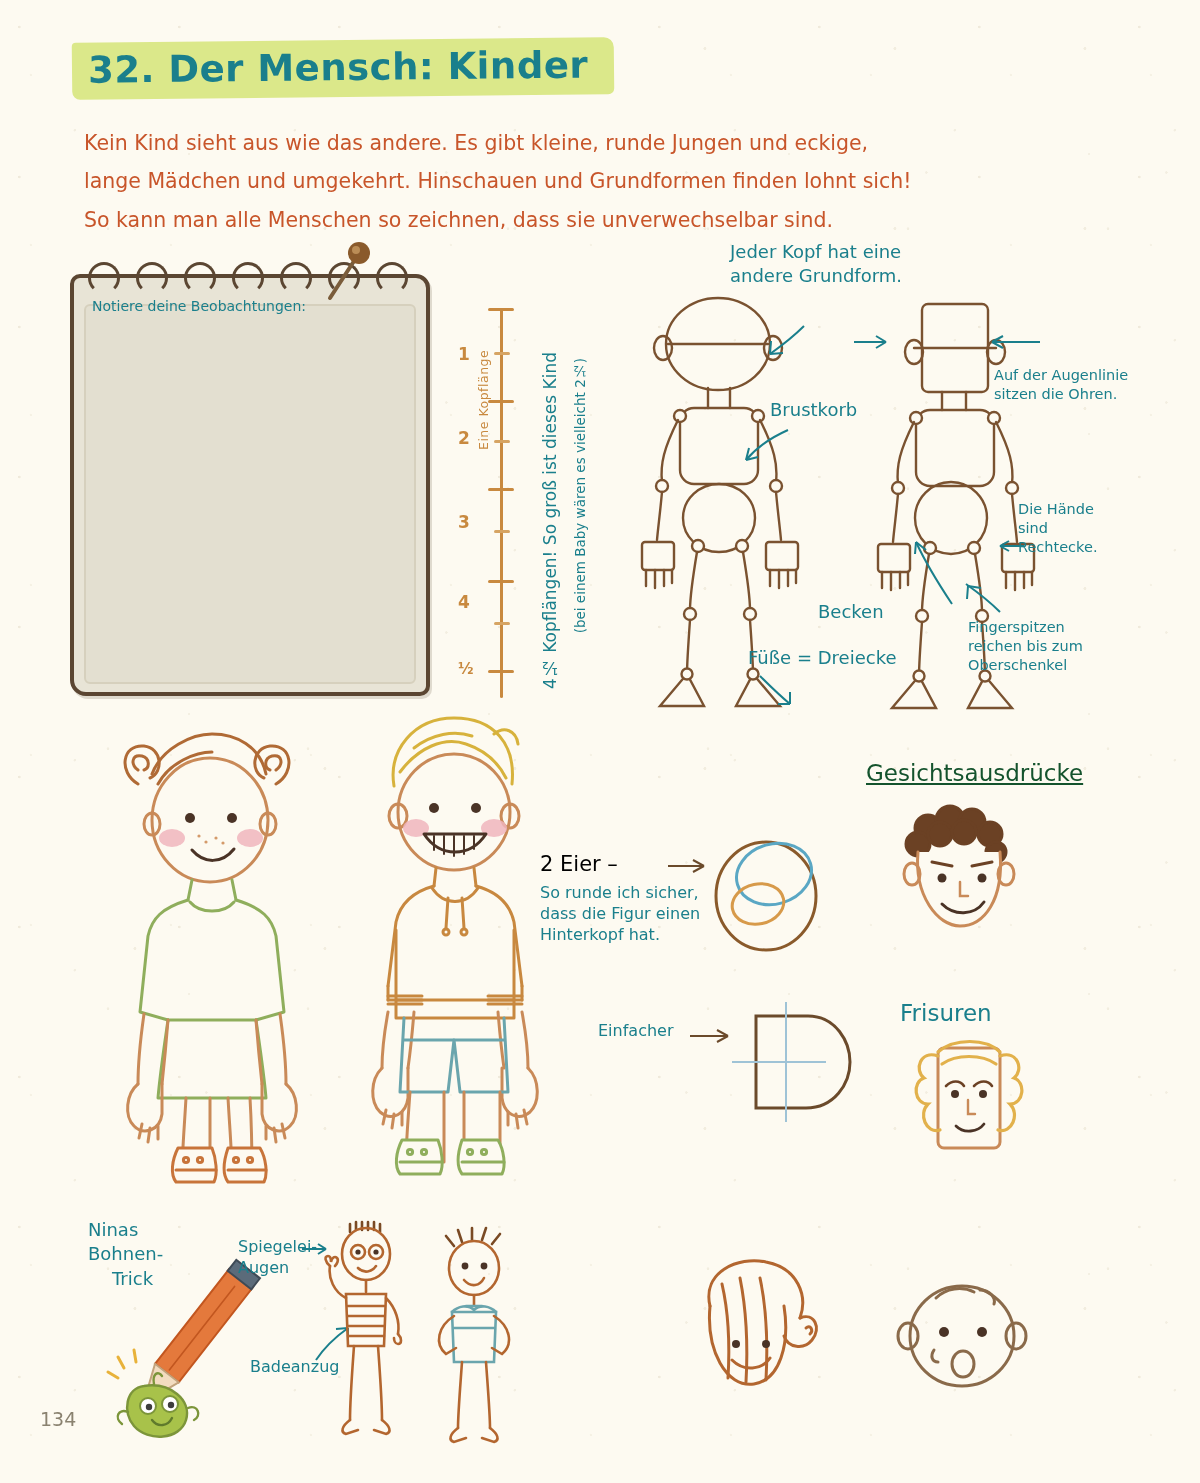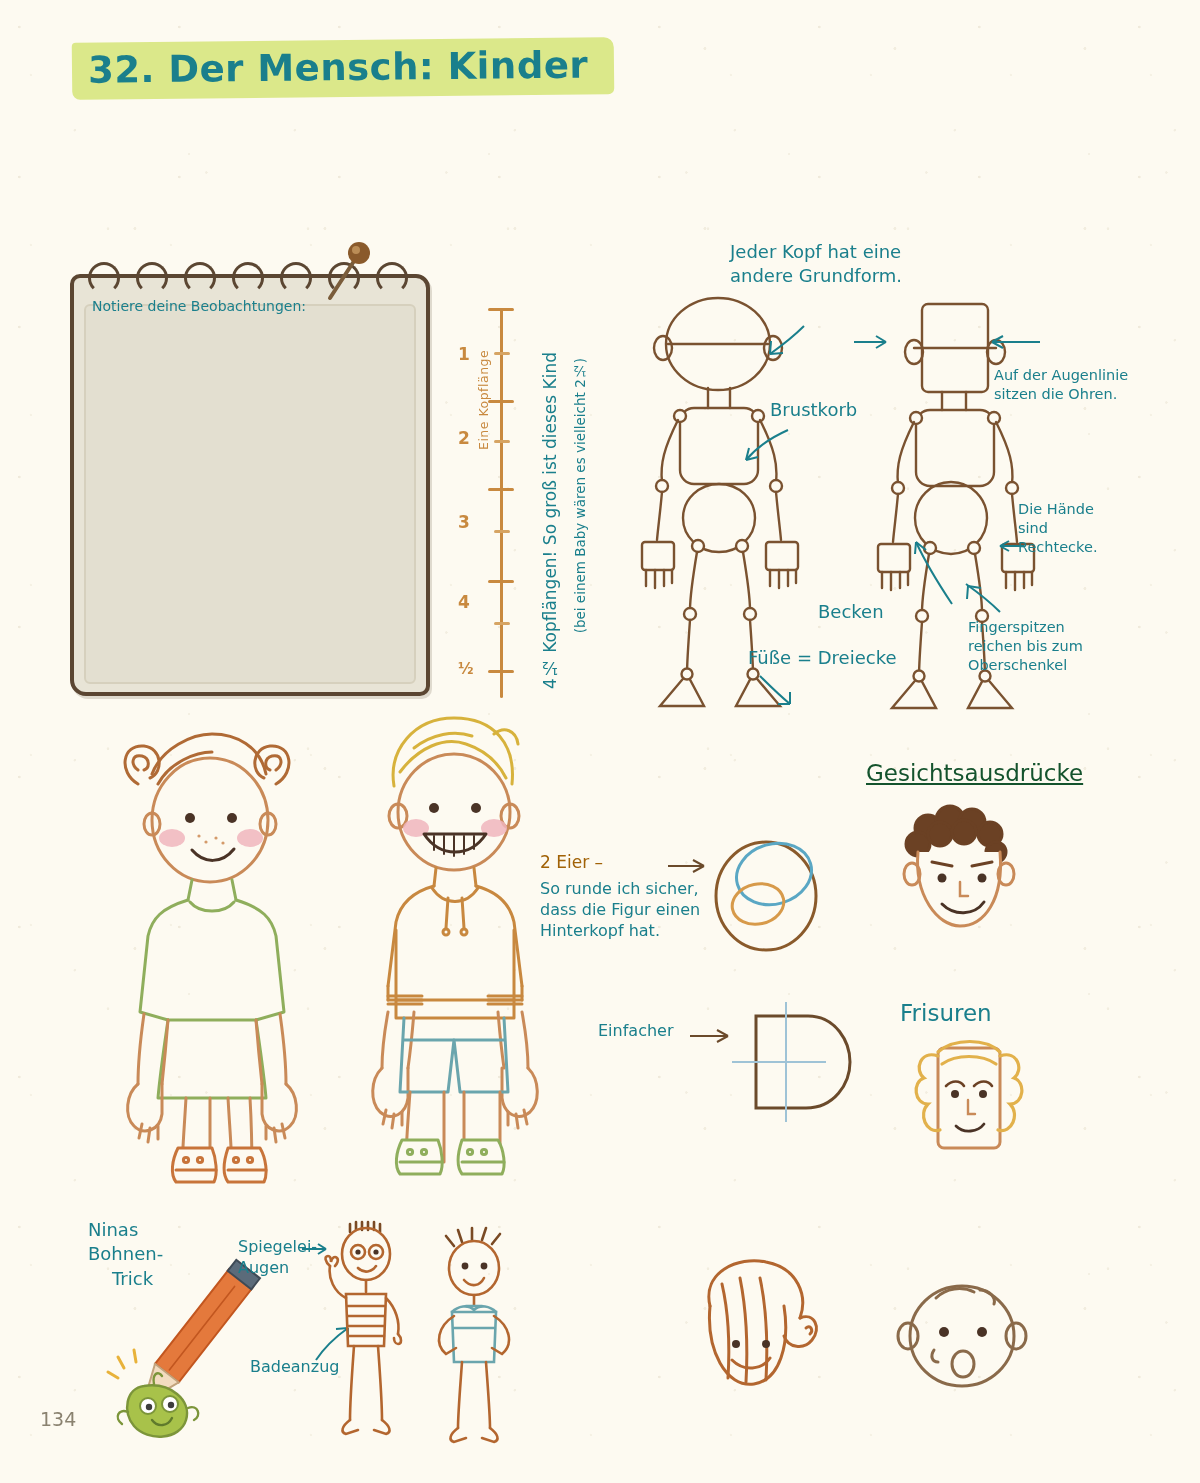--- a/index.html
+++ b/index.html
@@ -102,39 +102,42 @@
     font-size:17px;
     white-space:nowrap;
   }
   .vert-teal.small{font-size:13.5px;}
 
   
   .hand{font-family:"DejaVu Sans", sans-serif;color:#1a7f8c;}
   .cap{font-size:18px;color:#1a7f8c;line-height:1.35;}
   .cap.sm{font-size:14.5px;line-height:1.3;}
   .cap.md{font-size:16px;line-height:1.32;}
-  .heading{font-size:17px;color:#a16207;}
+  .heading{font-size:21px;color:#000000;}
 
   
   #pageno{left:40px;top:1408px;font-size:19px;color:#8a8270;}
 
   svg{display:block;overflow:visible;}
 </style>
 </head>
 <body>
 
 <div class="paper-speckle"></div>
 
 <div class="abs" id="title-wrap">
   <span class="title-hl">
     <span class="title-text">32. Der Mensch: Kinder</span>
   </span>
 </div>
 
 <div class="abs" id="intro">
+  <p>Kein Kind sieht aus wie das andere. Es gibt kleine, runde Jungen und eckige,</p>
+  <p>lange Mädchen und umgekehrt. Hinschauen und Grundformen finden lohnt sich!</p>
+  <p>So kann man alle Menschen so zeichnen, dass sie unverwechselbar sind.</p>
 </div>
 
 <div class="abs" id="notepad">
   <div class="note-paper"></div>
   <div class="note-inner"></div>
   <div class="note-label hand">Notiere deine Beobachtungen:</div>
   <div class="rings">
     <div class="ring" style="left:4px"></div>
     <div class="ring" style="left:52px"></div>
     <div class="ring" style="left:100px"></div>

